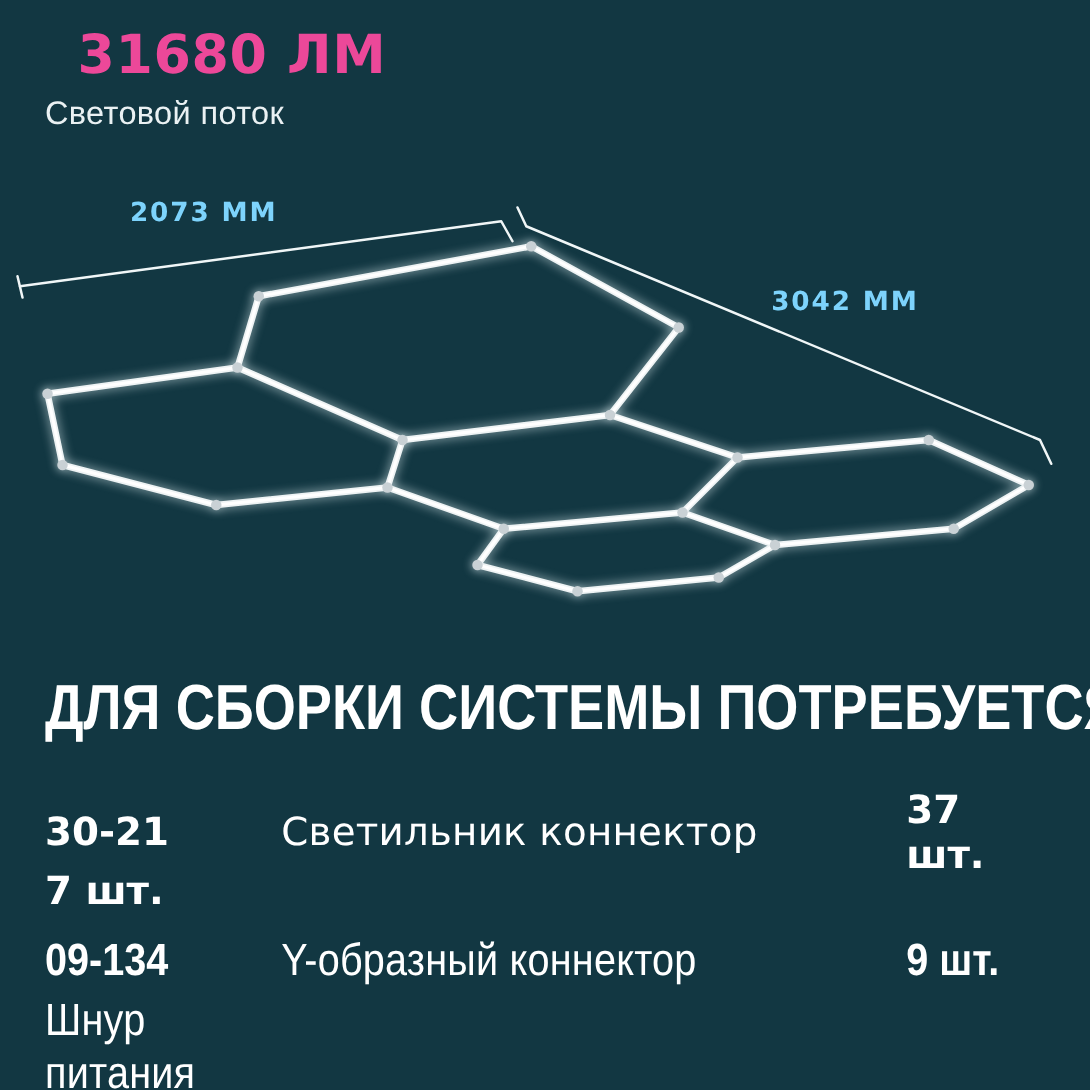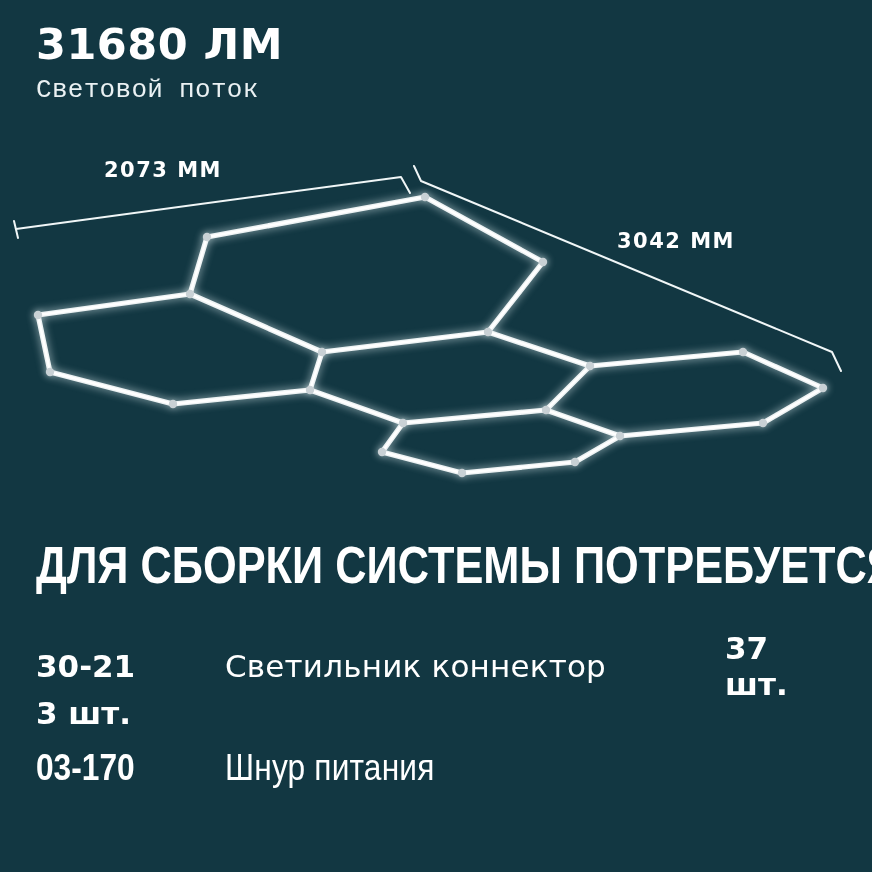--- a/index.html
+++ b/index.html
@@ -5,32 +5,32 @@
   html,body{margin:0;padding:0;}
   body{font-family:"Liberation Sans",sans-serif;}
   .canvas{
     position:relative;width:872px;height:872px;overflow:hidden;
     background:#123742;color:#ffffff;
   }
   
   .lumens{position:absolute;left:36px;top:22px;}
   .lumens-value{
     font-family:"DejaVu Sans",sans-serif;font-weight:700;
-    font-size:43px;line-height:1.05;letter-spacing:0.5px;color:#ffffff;
+    font-size:43px;line-height:1.05;letter-spacing:0.5px;color:#ec4899;margin-left:26px;
   }
   .lumens-label{
-    font-family:Liberation Mono, monospace;font-weight:400;
+    font-family:Liberation Sans, sans-serif;font-weight:400;
     font-size:26px;margin-top:8px;color:#eaf1f3;letter-spacing:0.3px;
   }
   
   svg.diagram{position:absolute;left:0;top:0;pointer-events:none;}
   .dim-label{
     position:absolute;transform:translate(-50%,-50%);
     font-family:"DejaVu Sans",sans-serif;font-weight:700;
-    font-size:21px;letter-spacing:1.5px;color:#ffffff;white-space:nowrap;
+    font-size:21px;letter-spacing:1.5px;color:#7dd3fc;white-space:nowrap;
   }
   .dim-label.dim1{left:163px;top:170px;}
   .dim-label.dim2{left:676px;top:241px;text-align:center;}
   
   .section-title{
     position:absolute;left:36px;top:540px;margin:0;
     font-family:"Liberation Sans",sans-serif;font-weight:700;
     font-size:51px;line-height:1;white-space:nowrap;
     transform:scaleX(0.85);transform-origin:0 50%;
     letter-spacing:0px;color:#ffffff;
@@ -183,21 +183,25 @@
 
   <h2 class="section-title">ДЛЯ СБОРКИ СИСТЕМЫ ПОТРЕБУЕТСЯ</h2>
 
   <div class="parts-table" id="parts-table">
       <div class="parts-row round">
         <div><span class="part-code">30-21</span></div>
         <div><span class="part-name">Светильник коннектор</span></div>
         <div><span class="part-qty">37 шт.</span></div>
       </div>
       <div class="parts-row round">
-        <div><span class="part-qty">3 шт.</span></div>
+        <div><span class="part-qty">7 шт.</span></div>
       </div>
       <div class="parts-row cond">
-        <div><span class="part-code">03-170</span></div>
+        <div><span class="part-code">09-134</span></div>
+        <div><span class="part-name">Y-образный коннектор</span></div>
+        <div><span class="part-qty">9 шт.</span></div>
+      </div>
+      <div class="parts-row cond">
         <div><span class="part-name">Шнур питания</span></div>
       </div>
     </div>
 
 </div>
 
 </body></html>

